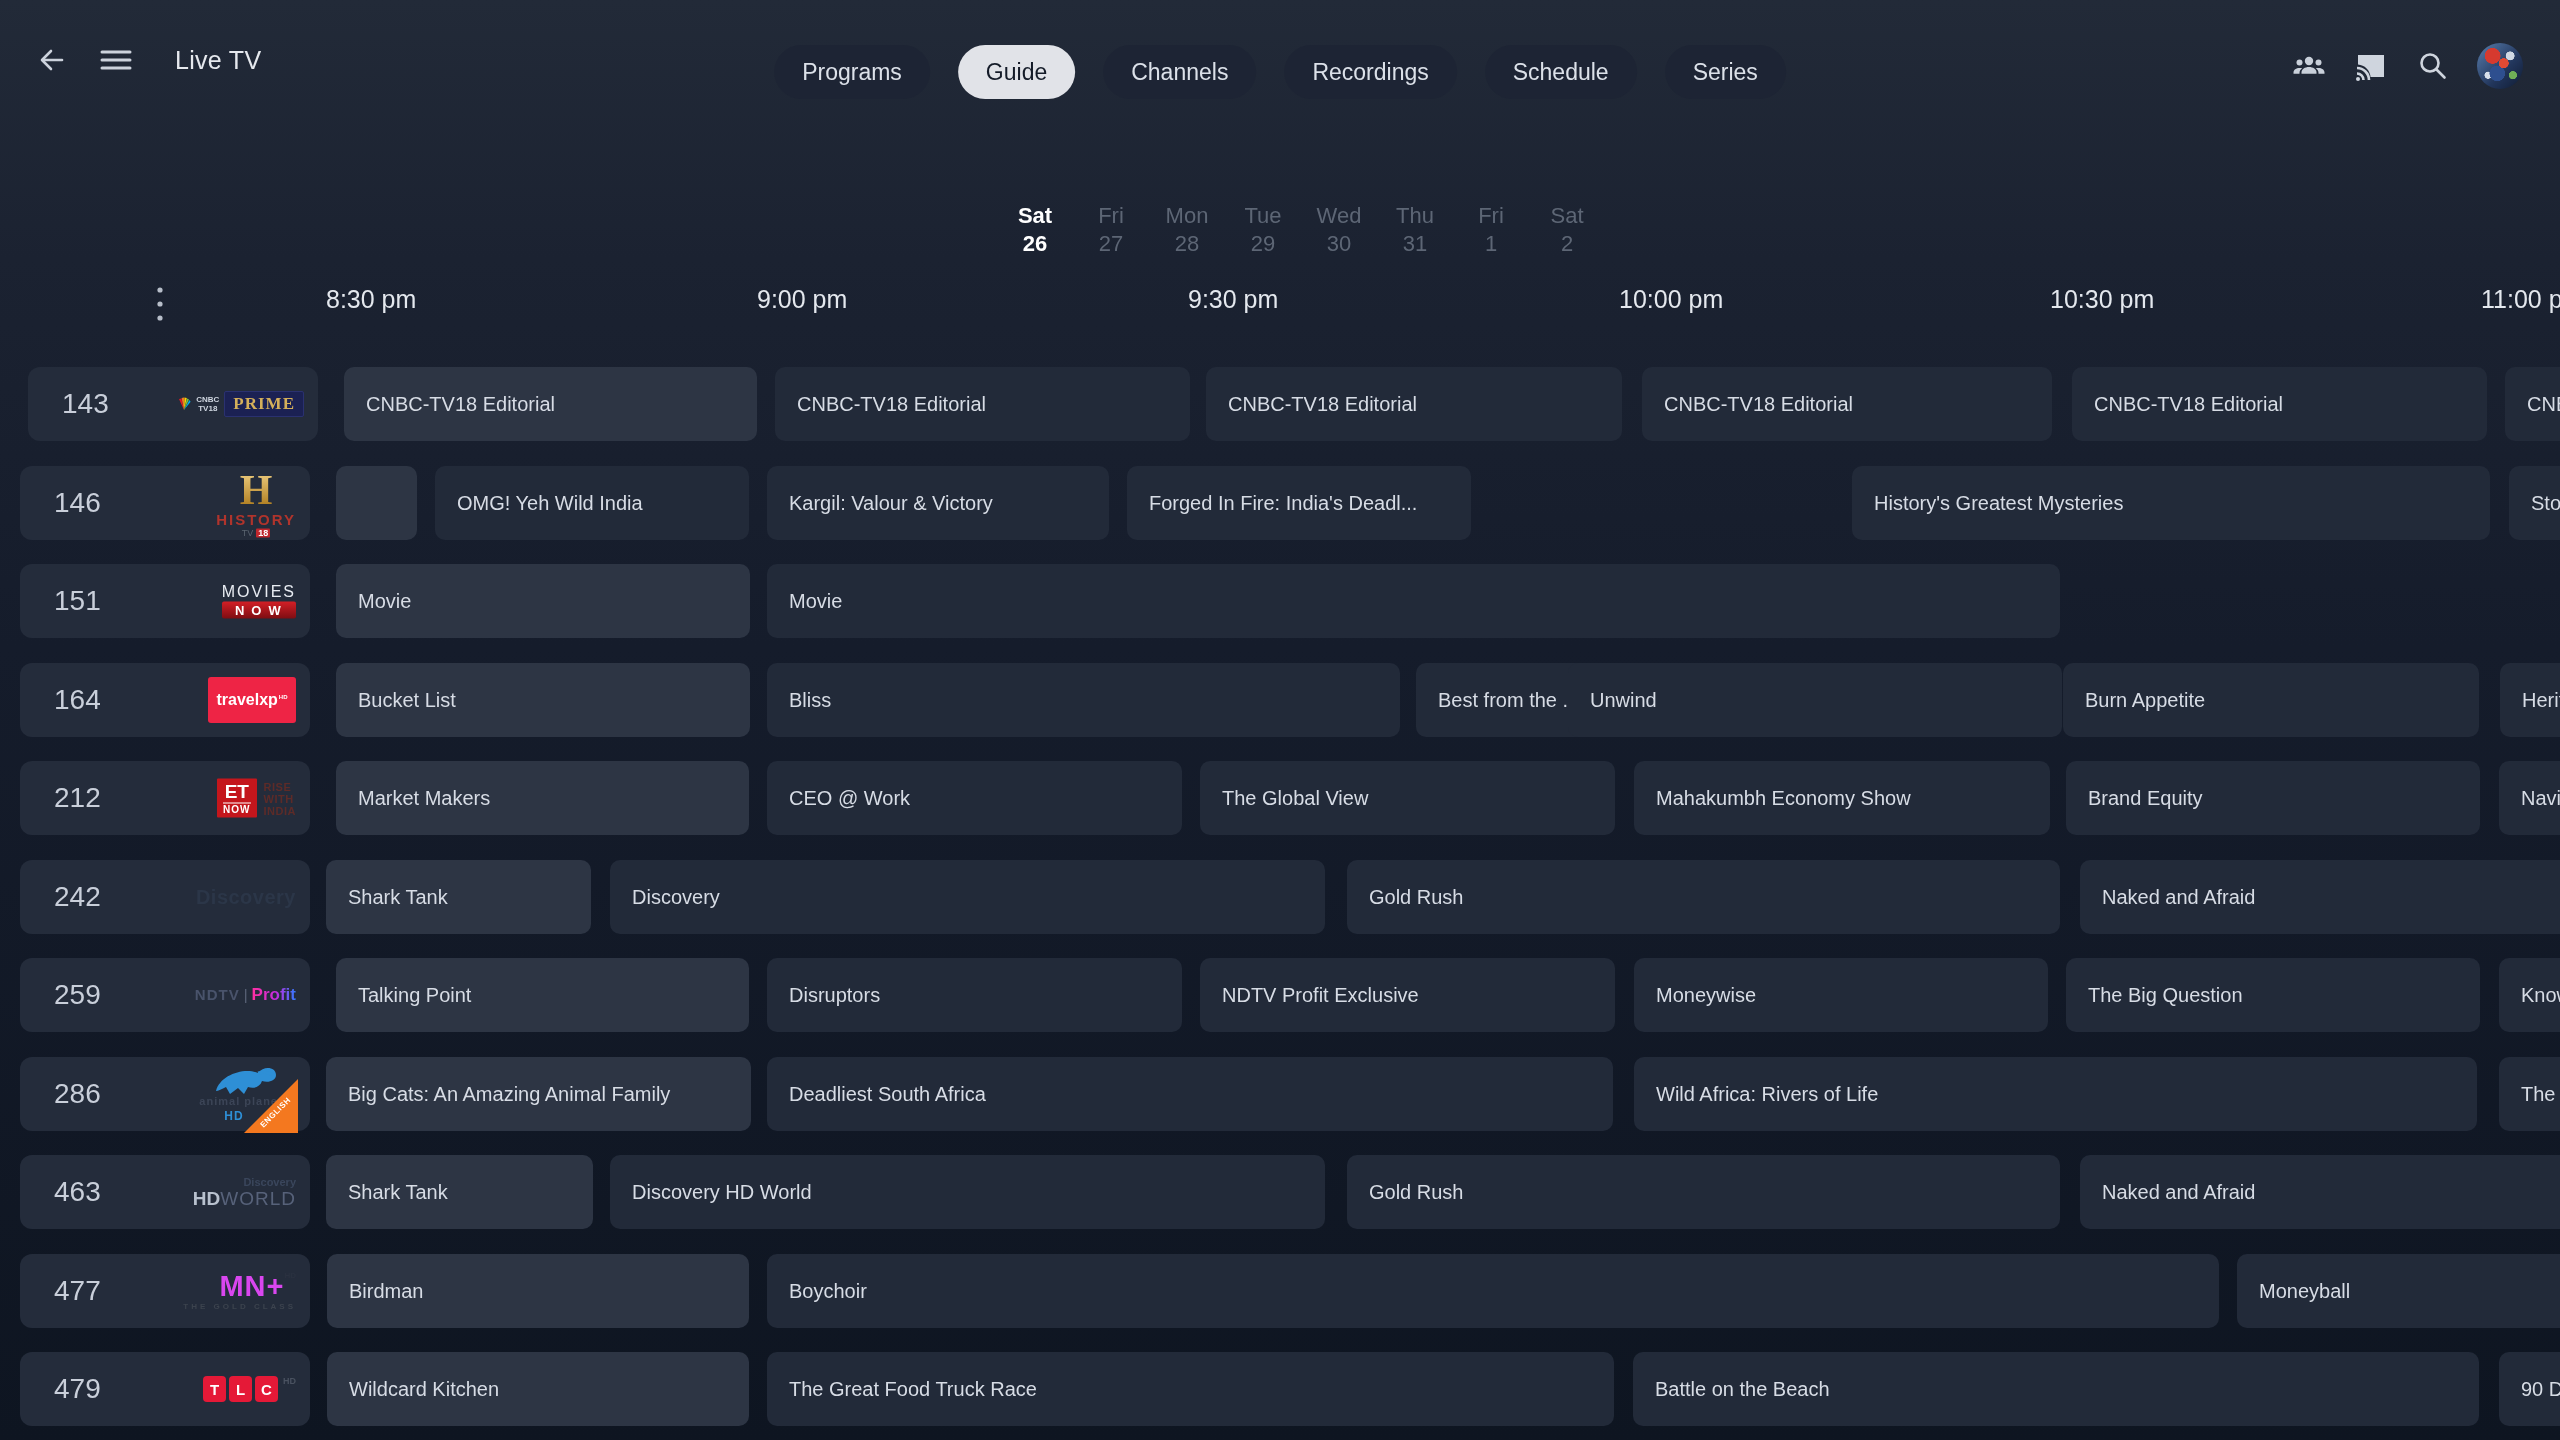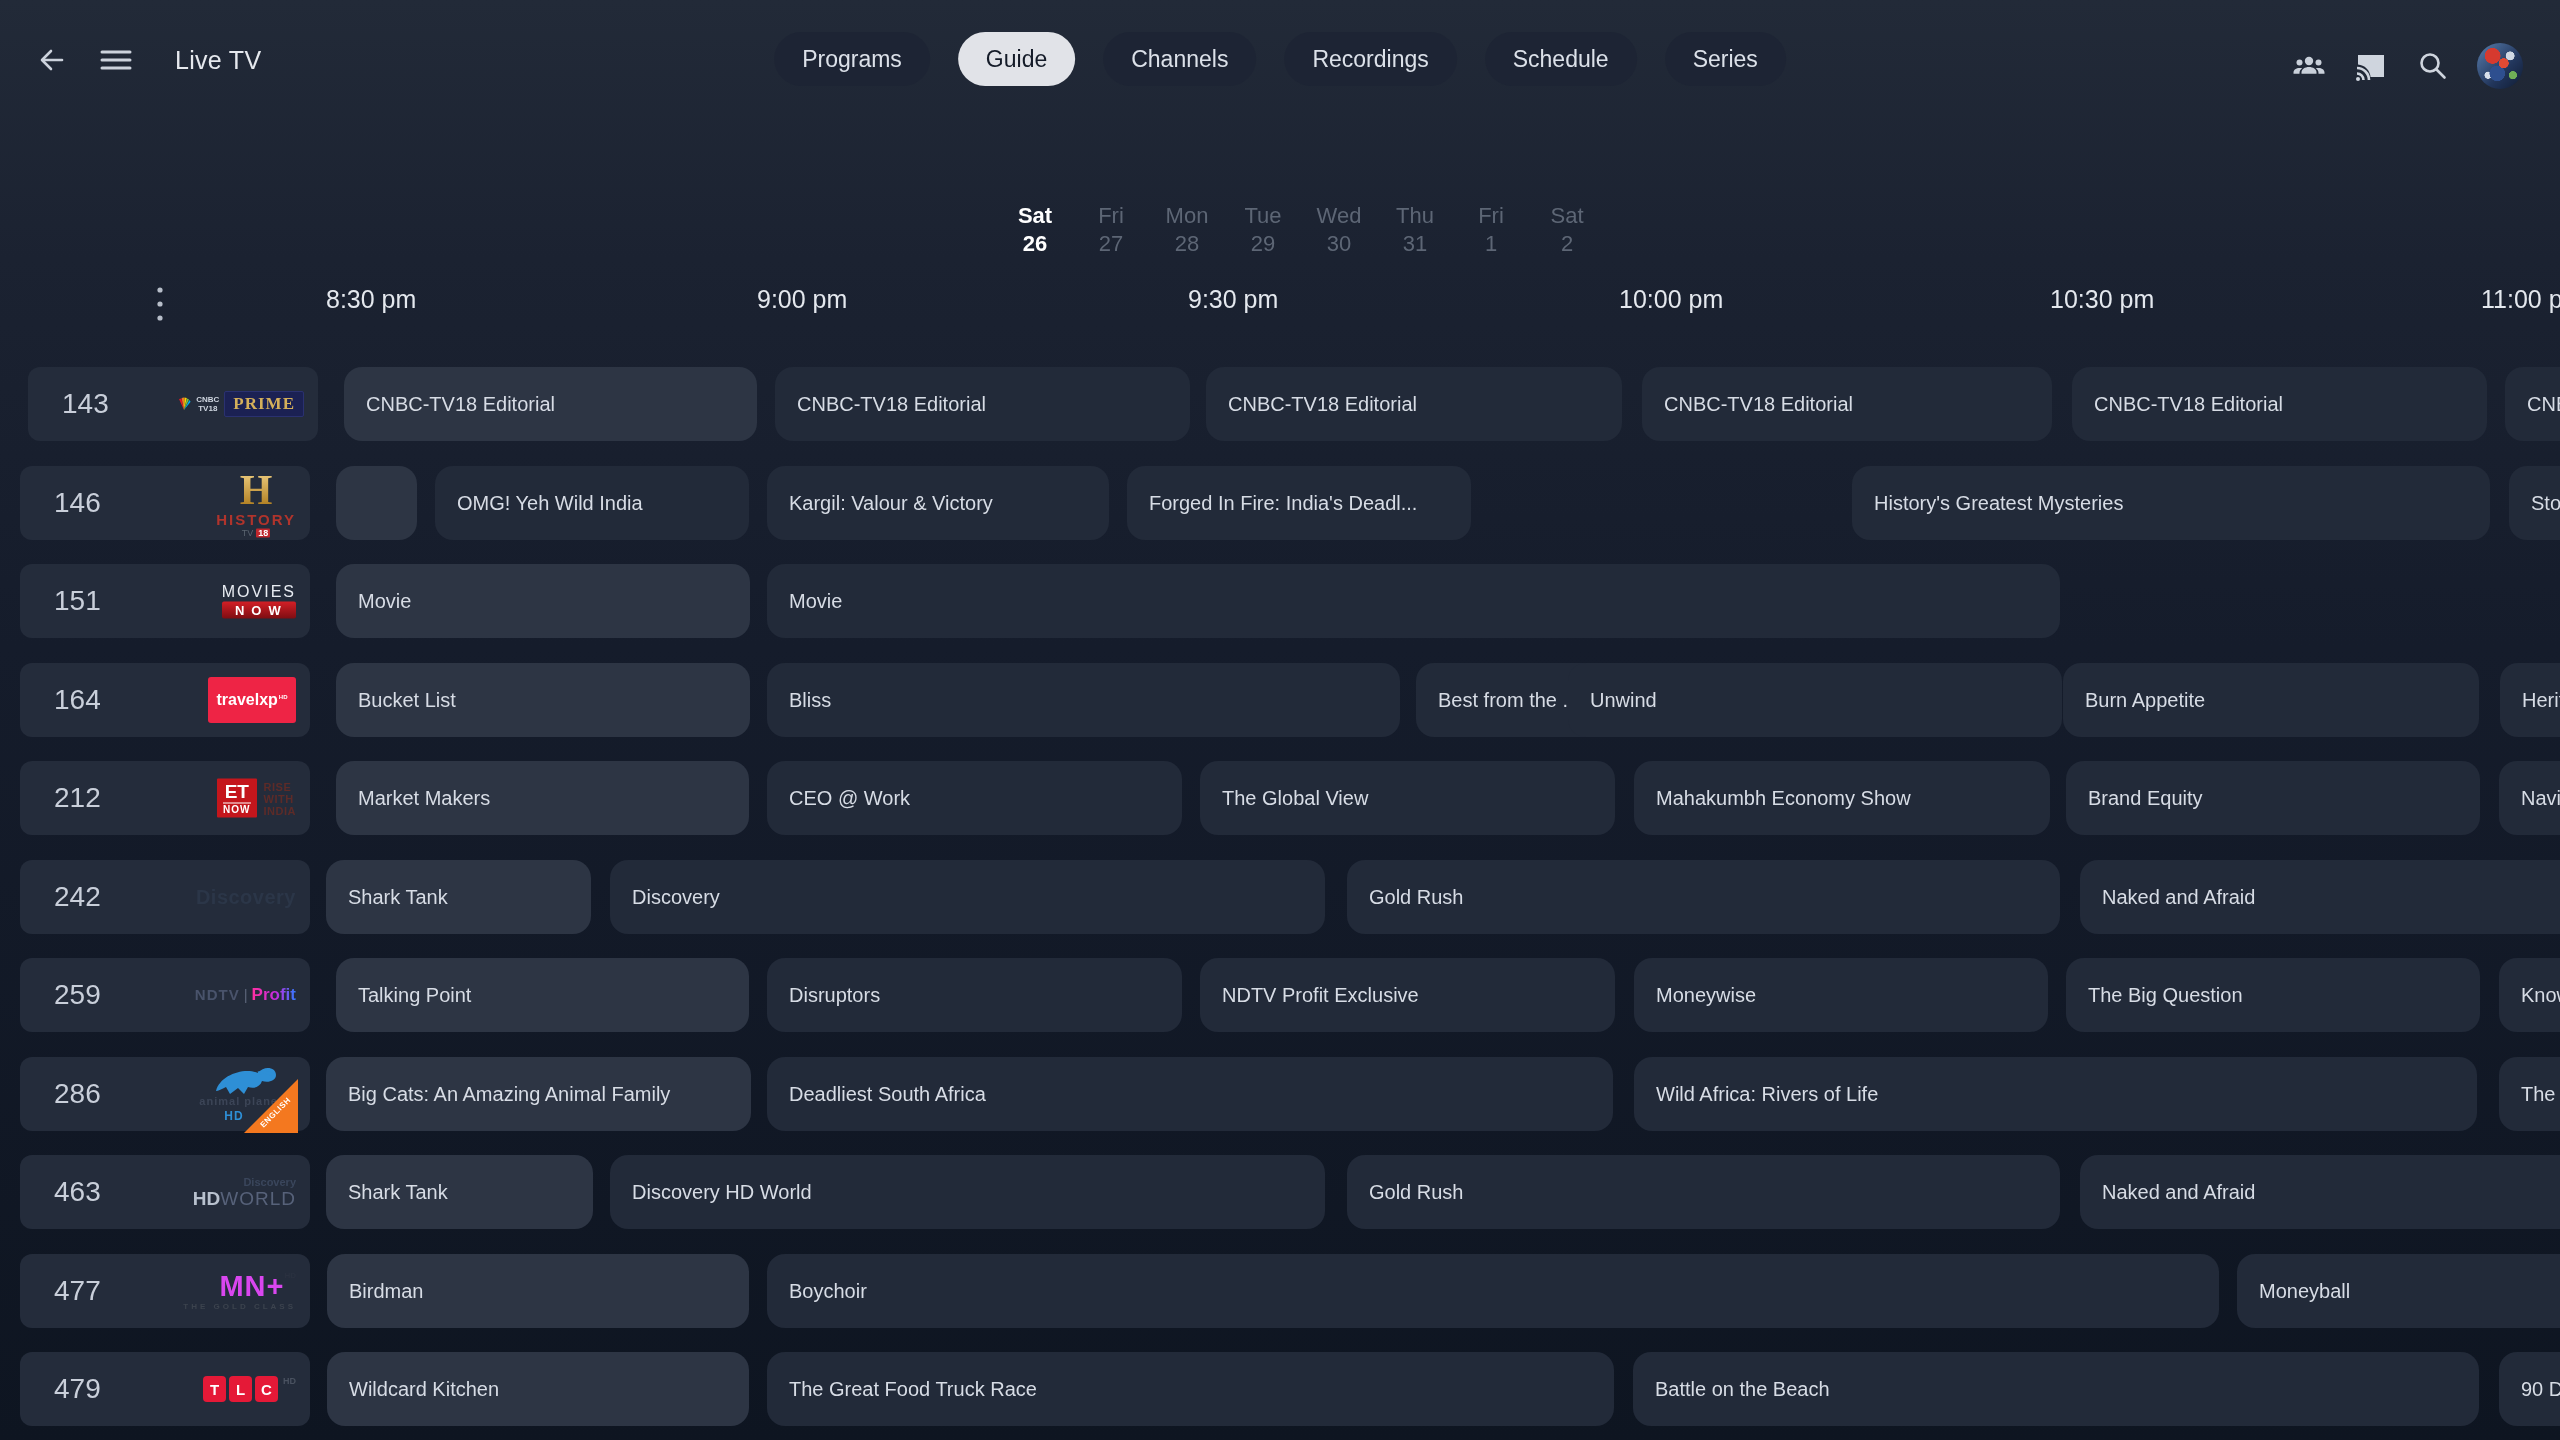--- a/index.html
+++ b/index.html
@@ -5,21 +5,21 @@
   html,body{margin:0;padding:0;background:#0e1520;}
   .app{position:relative;width:2560px;height:1440px;overflow:hidden;
     background:linear-gradient(180deg,#222a38 0%,#1b2231 18%,#151c2b 45%,#0e1521 100%);
     font-family:"Liberation Sans",sans-serif;color:#dde2ea;}
   
   .hdr-left{position:absolute;left:35px;top:43px;display:flex;align-items:center;}
   .icon-btn{display:inline-flex;align-items:center;justify-content:center;cursor:pointer;}
   .back{width:34px;height:34px;}
   .menu{width:34px;height:34px;margin-left:30px;}
   .page-title{margin-left:42px;font-size:25px;font-weight:500;color:#e6e9ee;letter-spacing:.3px;}
-  .tabs{position:absolute;left:50%;top:32px;transform:translateX(-50%);display:flex;gap:28px;}
+  .tabs{position:absolute;left:50%;top:45px;transform:translateX(-50%);display:flex;gap:28px;}
   .tab{height:54px;line-height:54px;padding:0 28px;border-radius:27px;background:#1d2434;
        color:#dce1e9;font-size:23px;cursor:pointer;white-space:nowrap;}
   .tab.active{background:#e1e3e8;color:#141b28;font-weight:500;}
   .hdr-right{position:absolute;right:37px;top:43px;display:flex;align-items:center;gap:26px;}
   .hicon{width:36px;height:36px;}
   .avatar{width:46px;height:46px;border-radius:50%;cursor:pointer;overflow:hidden;
     background:
       radial-gradient(circle at 34% 28%,#d63a2f 0 17%,transparent 18%),
       radial-gradient(circle at 58% 44%,#e14a33 0 13%,transparent 14%),
       radial-gradient(circle at 44% 66%,#2e4f8f 0 19%,transparent 20%),
@@ -35,21 +35,21 @@
   .date-col.active{color:#ffffff;font-weight:700;}
   
   .kebab{position:absolute;left:152px;top:283px;width:16px;height:46px;cursor:pointer;}
   .time-label{position:absolute;top:285px;font-size:25px;font-weight:500;color:#e4e8ee;white-space:nowrap;}
   
   .row{position:absolute;left:0;width:2560px;height:74px;}
   .chan{position:absolute;left:20px;top:0;width:290px;height:74px;border-radius:12px;
         background:#242c3b;cursor:pointer;}
   .chan .num{position:absolute;left:34px;top:0;line-height:74px;font-size:28px;color:#c9cfda;}
   .logo{position:absolute;right:14px;top:50%;transform:translateY(-50%);}
-  .cell{position:absolute;top:0;height:74px;border-radius:18px;background:#222a39;
+  .cell{position:absolute;top:0;height:74px;border-radius:10px;background:#222a39;
         display:flex;align-items:center;padding:14px 22px;box-sizing:border-box;
         font-size:20px;color:#d7dce5;white-space:nowrap;overflow:hidden;cursor:pointer;}
   .cell.now{background:#2d3544;}
   
   .lg-cnbc{display:flex;align-items:center;gap:5px;}
   .lg-cnbc .pea{width:14px;height:14px;}
   .lg-cnbc .br{font-size:8px;font-weight:700;color:#cfd6e0;line-height:9px;text-align:center;}
   .lg-cnbc .pr{background:#1b2153;border:1px solid #2a3170;padding:2px 8px;border-radius:2px;
       font-family:"Liberation Serif",serif;font-size:17px;font-weight:700;color:#d4af5a;letter-spacing:1px;}
   .lg-history{text-align:center;line-height:1;}

